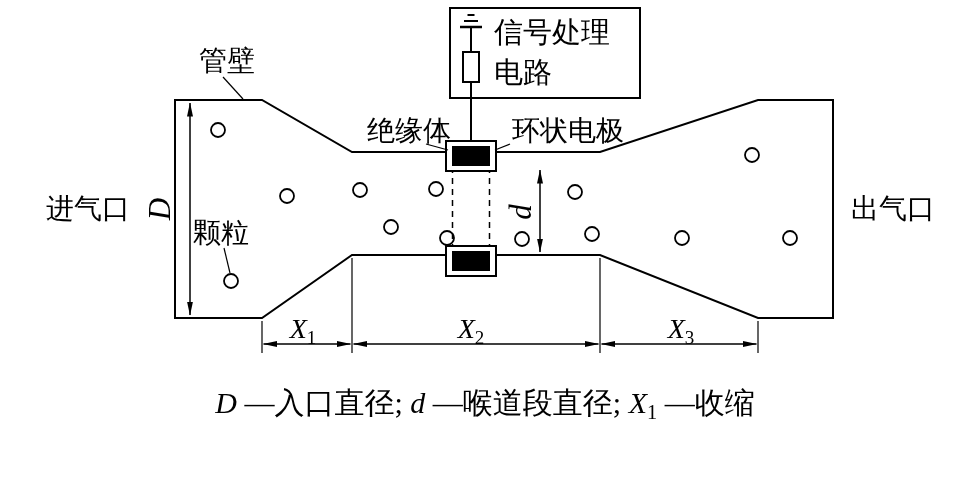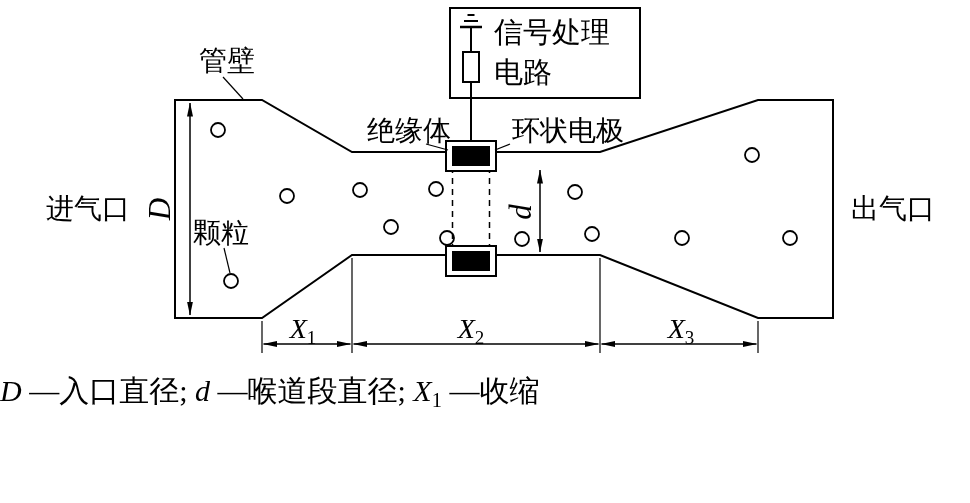--- a/index.html
+++ b/index.html
@@ -14,22 +14,22 @@
   #stage svg { position:absolute; left:0; top:0; }
   svg text {
     font-family:"Liberation Serif","DejaVu Serif",serif;
     fill:#000;
   }
   .cjk { font-size:28px; }
   .cjk-box { font-size:29px; }
   .dimletter { font-style:italic; font-size:31px; }
   .xlabel { font-style:italic; font-size:28px; }
   .caption {
-    position:absolute; left:0; top:364px; width:970px;
-    text-align:left; font-size:30px; line-height:53px; color:#000;
+    position:absolute; left:0; top:376px; width:970px;
+    text-align:center; font-size:30px; line-height:53px; color:#000;
   }
   .it { font-style:italic; }
   .sub { font-size:0.68em; vertical-align:-0.28em; }
 </style>
 </head>
 <body>
 
 <div id="stage">
 
   <svg width="970" height="370" viewBox="0 0 970 370">

